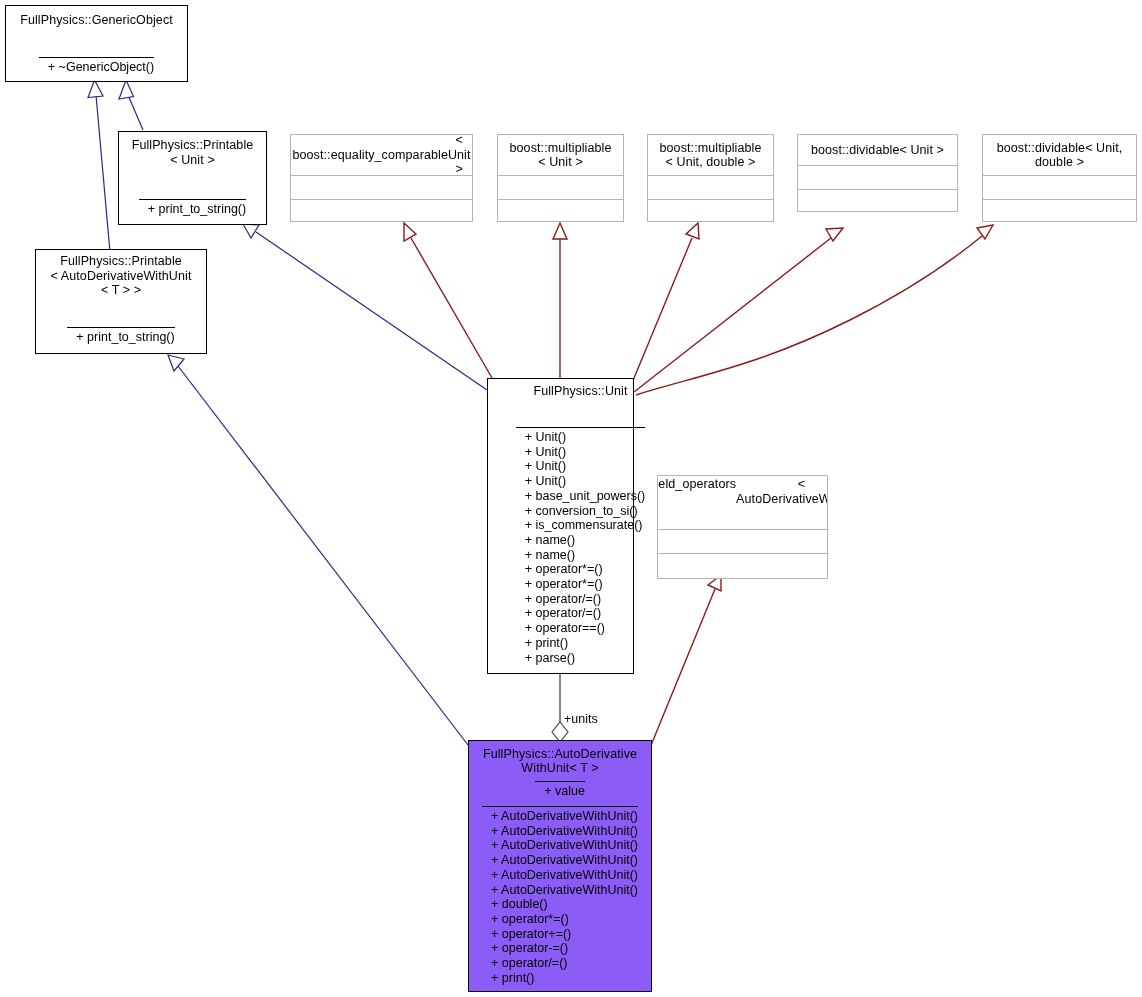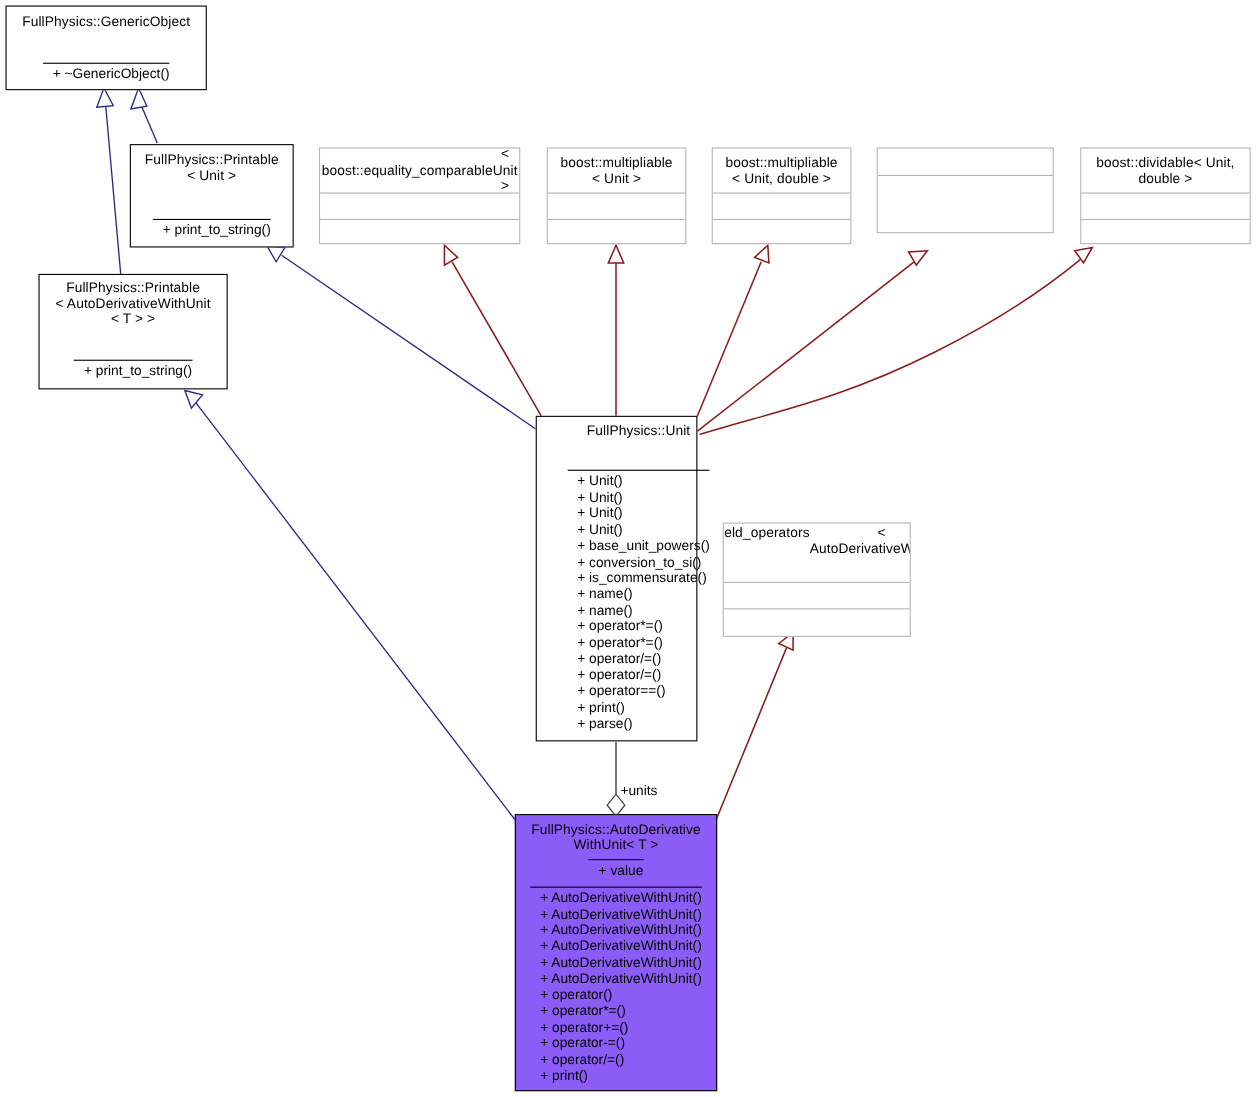--- a/index.html
+++ b/index.html
@@ -192,20 +192,21 @@
   <div class="node gray" style="left:647px; top:134px; width:127px; height:88px;">
     <div class="sec title" style="height:40px; flex-direction:column;">
       <div>boost::multipliable</div>
       <div>&lt; Unit, double &gt;</div>
     </div>
     <div class="sec attrs empty" style="height:24px;"></div>
     <div class="sec methods" style="height:22px;"></div>
   </div>
 
   <div class="node gray" style="left:797px; top:134px; width:161px; height:78px;">
+    <div class="sec title" style="height:30px;">boost::dividable&lt; Unit &gt;</div>
     <div class="sec attrs empty" style="height:24px;"></div>
     <div class="sec methods" style="height:22px;"></div>
   </div>
 
   <div class="node gray" style="left:982px; top:134px; width:155px; height:88px;">
     <div class="sec title" style="height:40px; flex-direction:column;">
       <div>boost::dividable&lt; Unit,</div>
       <div>double &gt;</div>
     </div>
     <div class="sec attrs empty" style="height:24px;"></div>
@@ -253,21 +254,21 @@
     <div class="sec attrs" style="height:25px;">
       <div class="memline">+ value</div>
     </div>
     <div class="sec methods" style="flex:1;">
       <div class="memline">+ AutoDerivativeWithUnit()</div>
       <div class="memline">+ AutoDerivativeWithUnit()</div>
       <div class="memline">+ AutoDerivativeWithUnit()</div>
       <div class="memline">+ AutoDerivativeWithUnit()</div>
       <div class="memline">+ AutoDerivativeWithUnit()</div>
       <div class="memline">+ AutoDerivativeWithUnit()</div>
-      <div class="memline">+ operator()</div>
+      <div class="memline">+ double()</div>
       <div class="memline">+ operator*=()</div>
       <div class="memline">+ operator+=()</div>
       <div class="memline">+ operator-=()</div>
       <div class="memline">+ operator/=()</div>
       <div class="memline">+ print()</div>
     </div>
   </div>
 
 </div>
 

